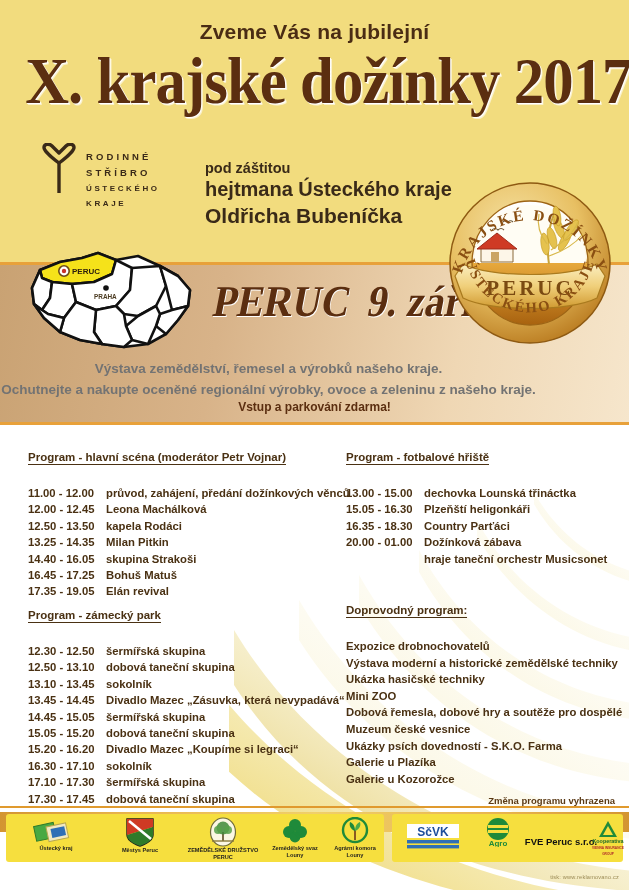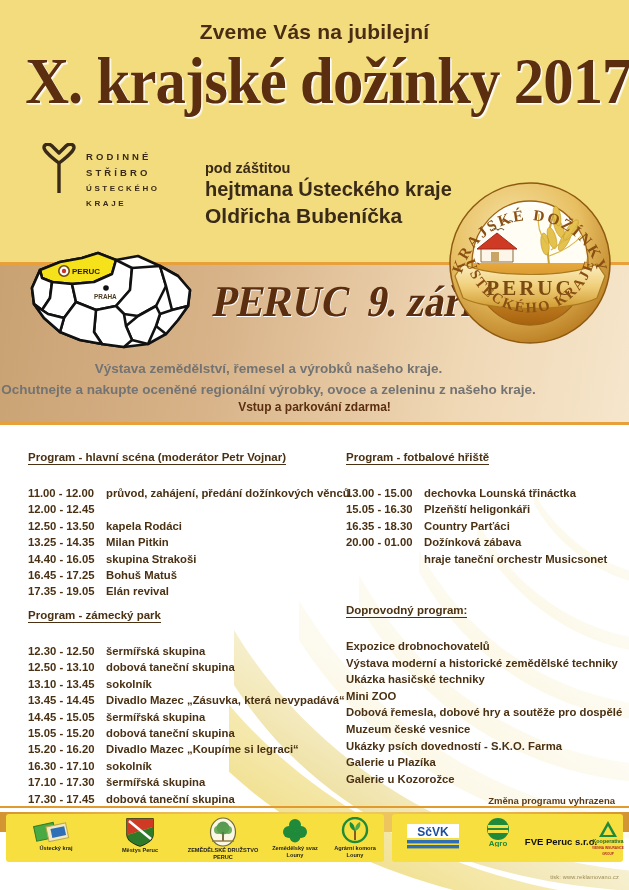--- a/index.html
+++ b/index.html
@@ -299,20 +299,21 @@
 
   <div class="col col-left blk-mainstage">
     <div class="blk-head">Program - hlavní scéna (moderátor Petr Vojnar)</div>
     <div>
       <div class="row">
           <span class="t">11.00 - 12.00</span>
           <span class="d">průvod, zahájení, předání dožínkových věnců</span>
         </div>
       <div class="row">
           <span class="t">12.00 - 12.45</span>
+          <span class="d">Leona Machálková</span>
         </div>
       <div class="row">
           <span class="t">12.50 - 13.50</span>
           <span class="d">kapela Rodáci</span>
         </div>
       <div class="row">
           <span class="t">13.25 - 14.35</span>
           <span class="d">Milan Pitkin</span>
         </div>
       <div class="row">

